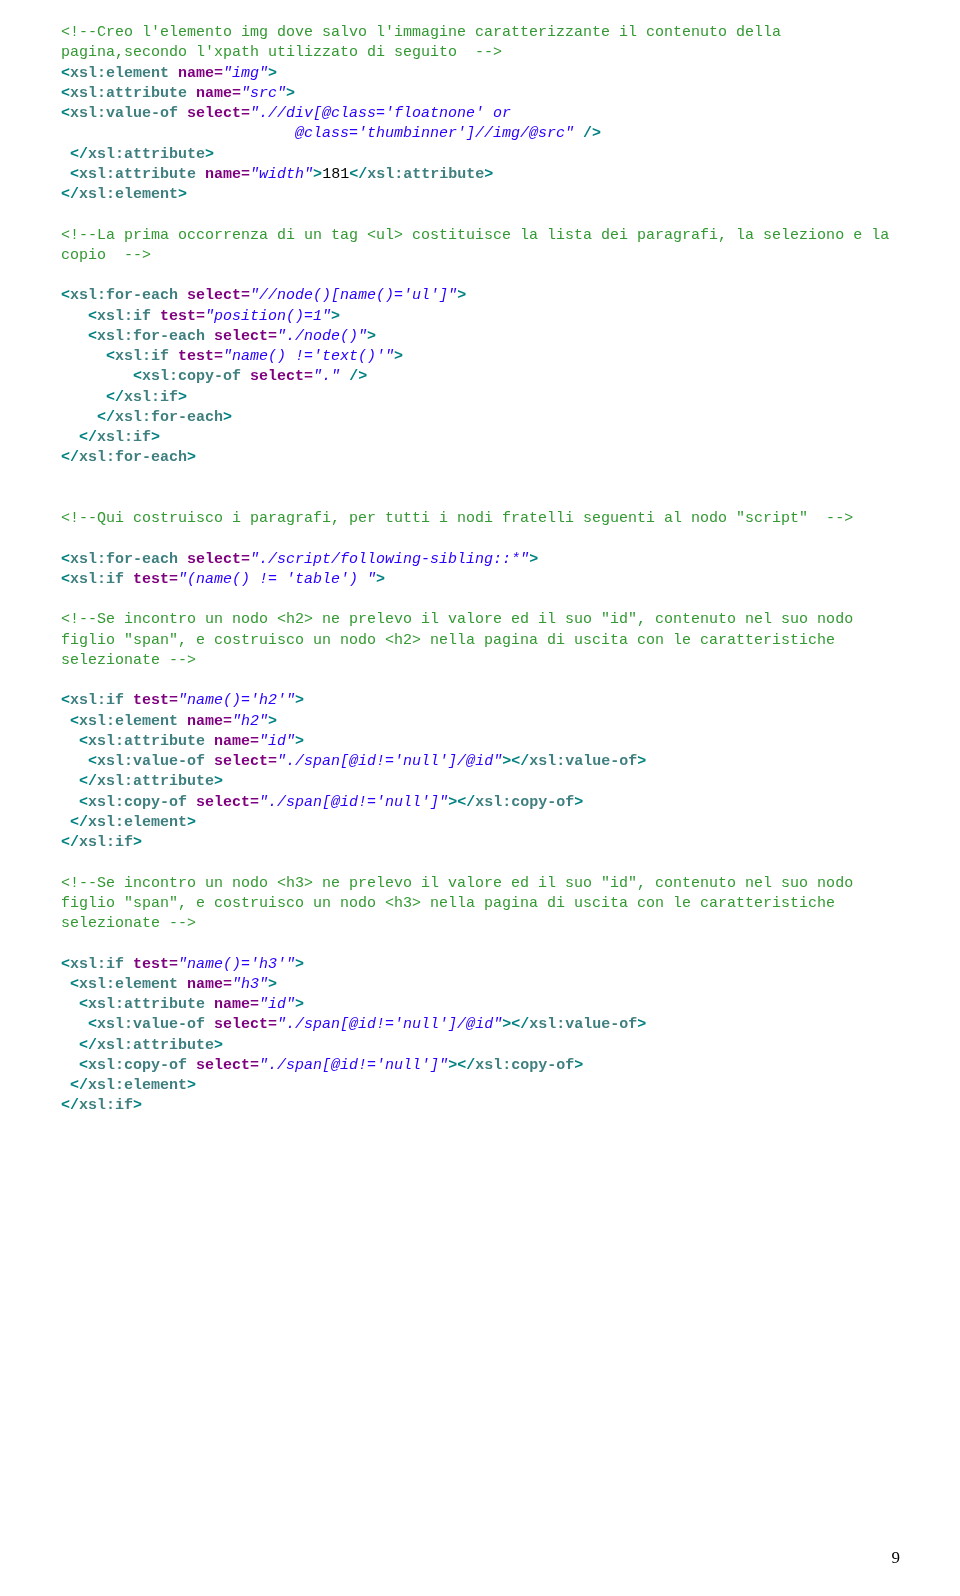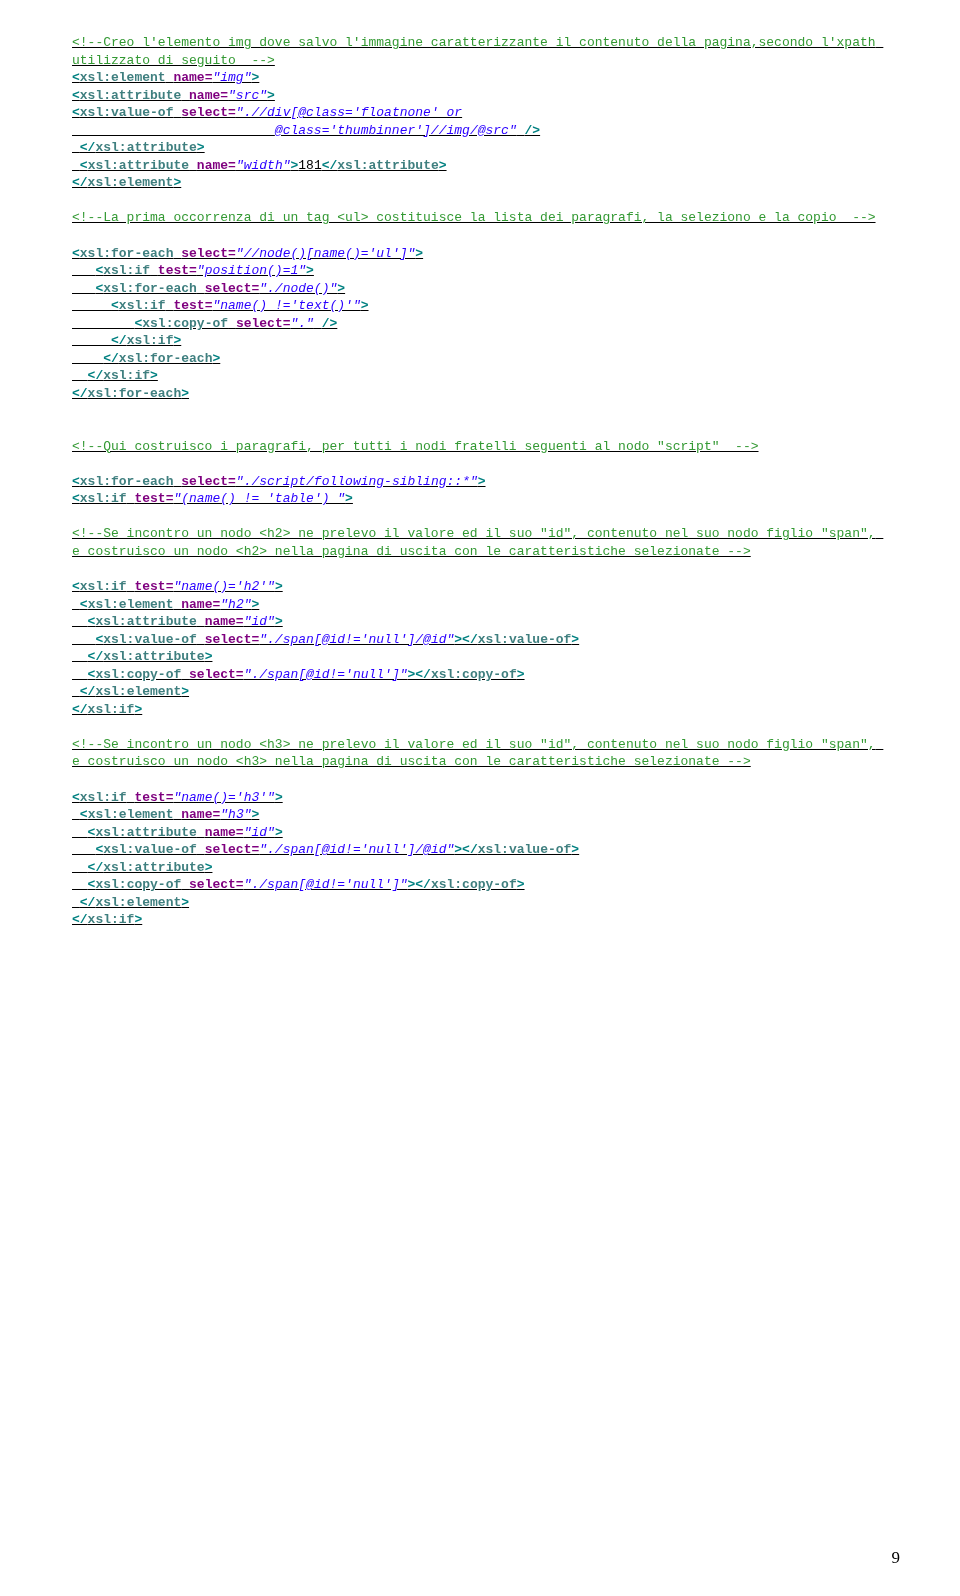--- a/index.html
+++ b/index.html
@@ -11,27 +11,26 @@
     line-height: 1.35;
   }
   .page {
     width: 960px;
     min-height: 1596px;
     padding: 18px 56px 32px 56px;
     box-sizing: border-box;
     position: relative;
   }
   pre {
-    margin: 16px;
+    margin: 5px;
     font-family: "Courier New", Courier, monospace;
-    font-size: 13px;
+    font-size: 15px;
     line-height: 1.35;
     white-space: pre-wrap;
     word-wrap: break-word;
-    text-decoration: underline;
   }
   .c  { color: #339933; }  
   .t  { color: #3f7f7f; font-weight: bold; }  
   .a  { color: #7f007f; font-weight: bold; }  
   .v  { color: #2a00ff; font-style: italic; } 
   .p  { color: #008080; font-weight: bold; }  
   .x  { color: #000; }  
   .pagenum {
     position: absolute;
     bottom: 26px;

